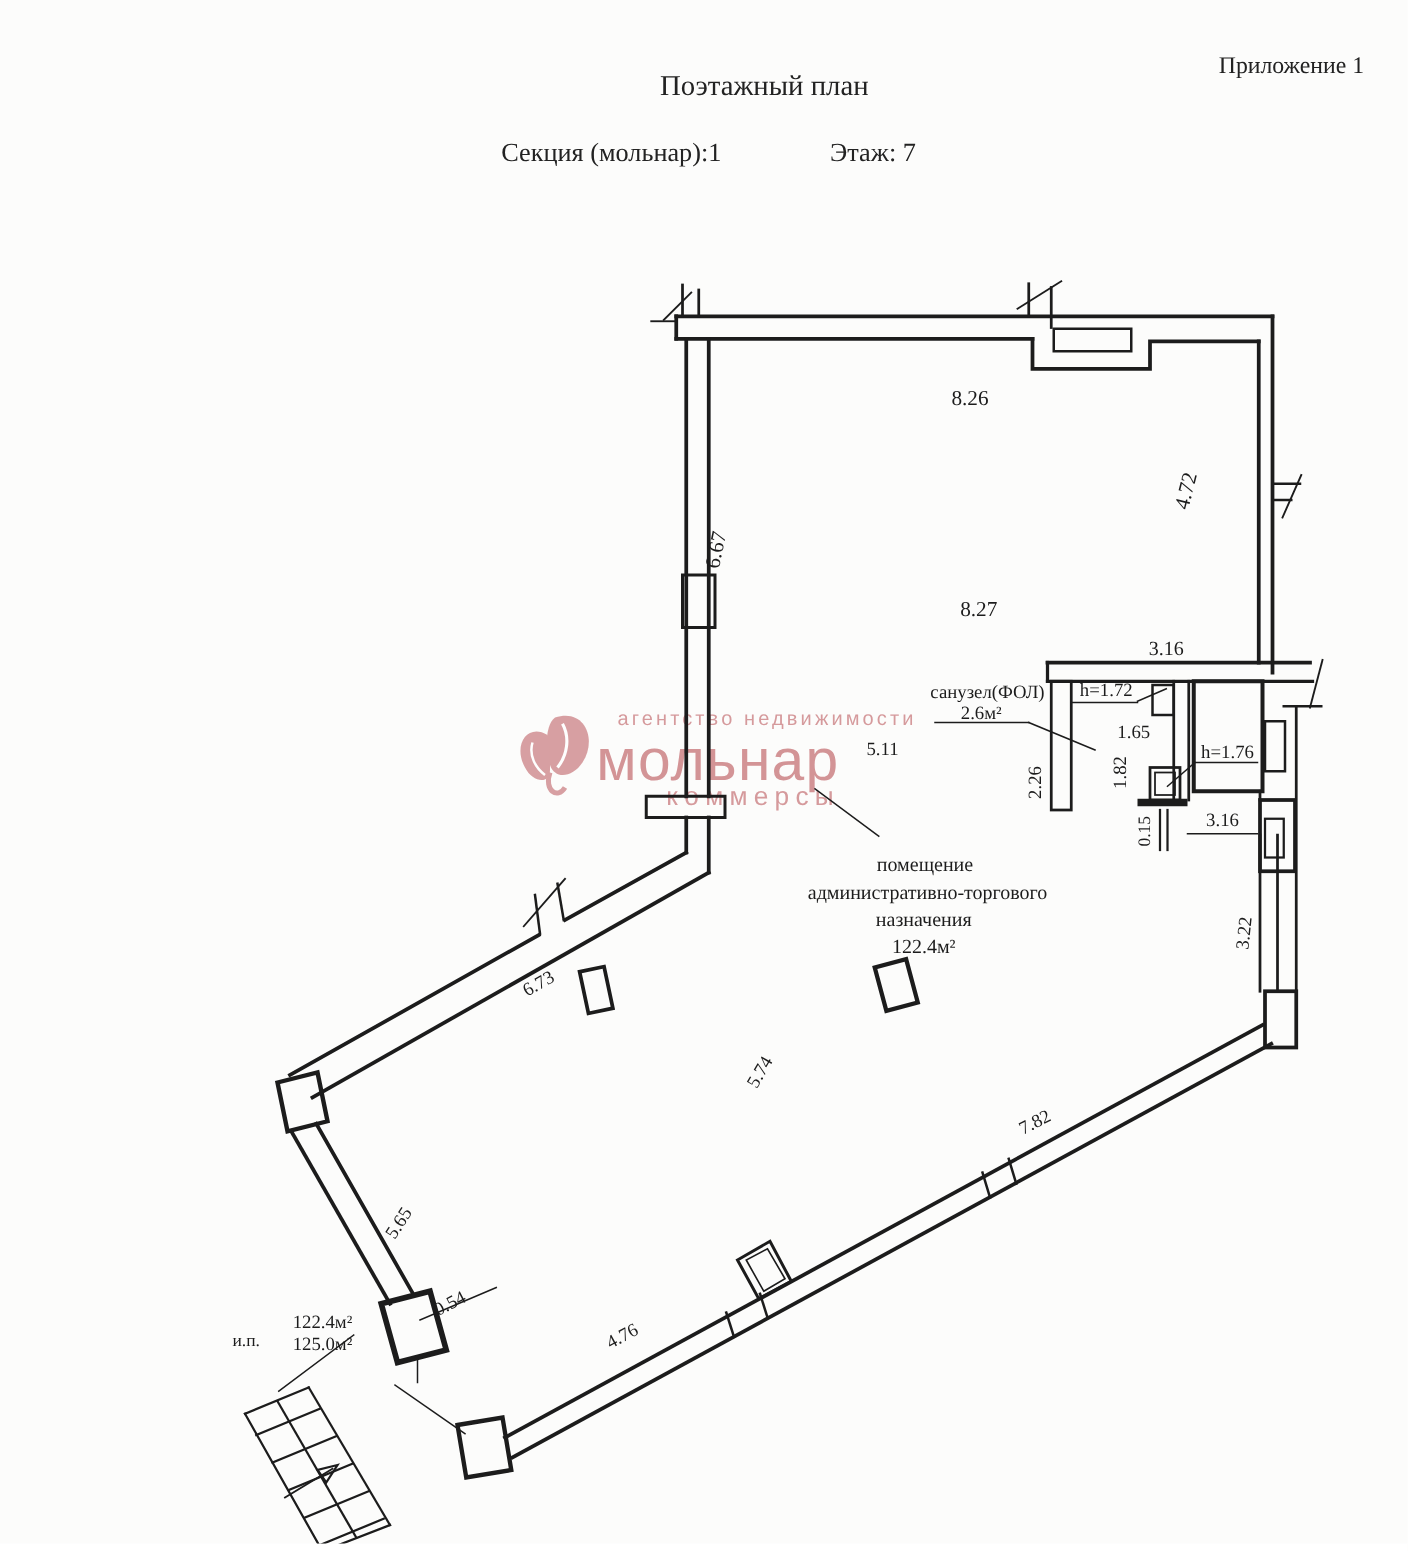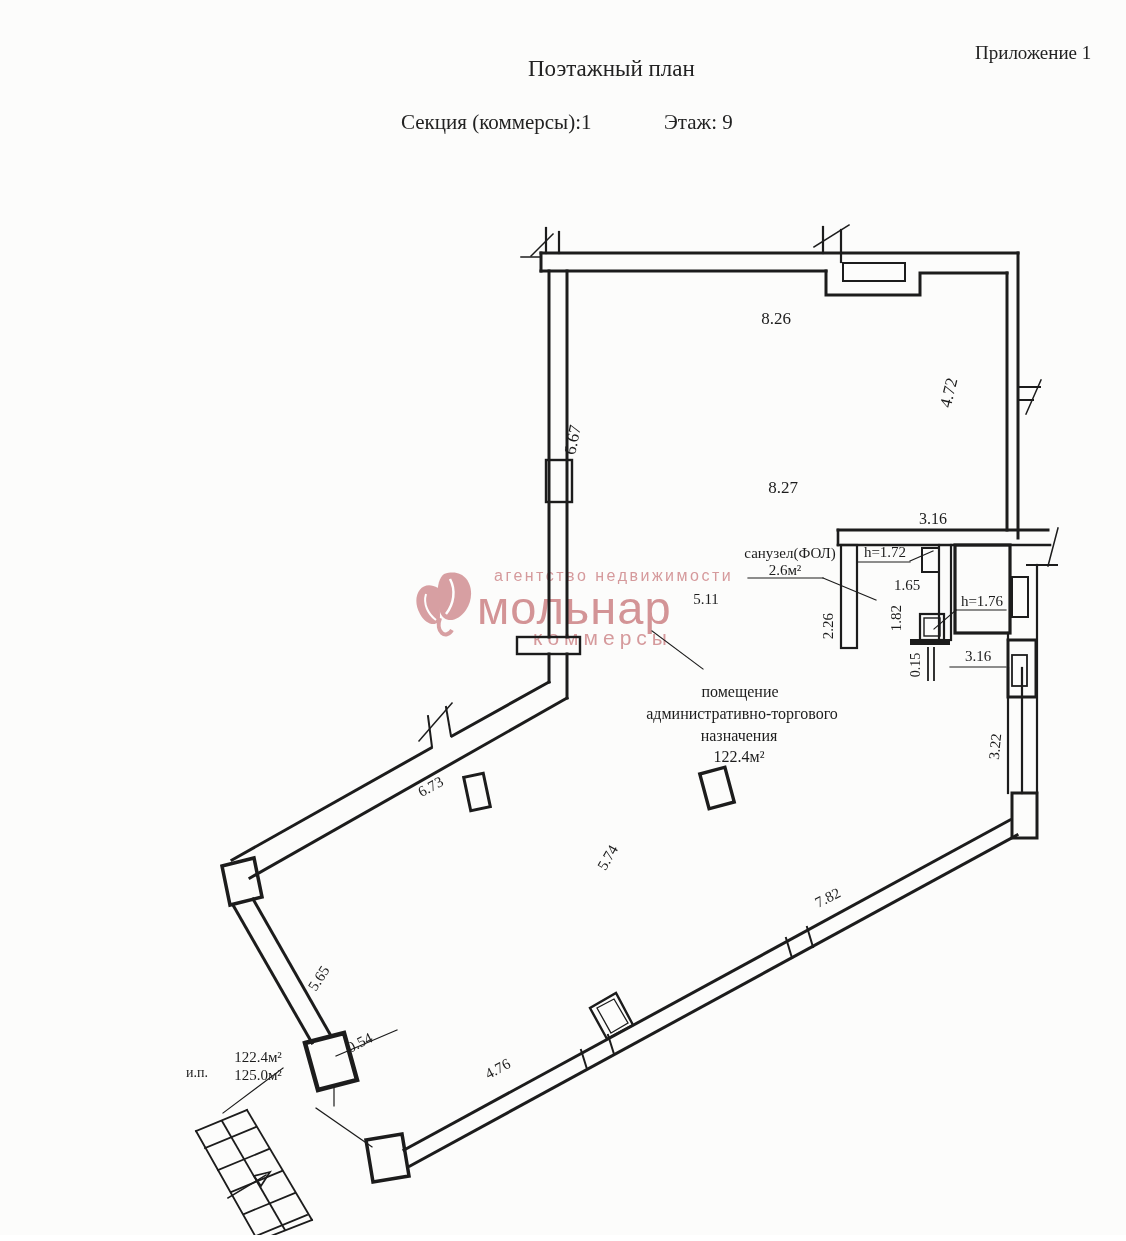--- a/index.html
+++ b/index.html
@@ -34,22 +34,22 @@
   }
   .fs17{font-size:17px;} .fs16{font-size:16px;} .fs15{font-size:15px;} .fs14{font-size:14px;}
 </style>
 </head>
 <body>
 
 <div class="page">
 
   <div class="hdr title">Поэтажный план</div>
   <div class="hdr annex">Приложение 1</div>
-  <div class="hdr section">Секция (коммерсы):1</div>
-  <div class="hdr floor">Этаж: 9</div>
+  <div class="hdr section">Секция (мольнар):1</div>
+  <div class="hdr floor">Этаж: 7</div>
 
   <div class="wm">
     <svg width="70" height="76" style="position:absolute;left:408px;top:566px;opacity:.8">
       <path d="M36,8 C60,0 70,26 58,44 C50,56 36,58 32,46 C28,34 28,14 36,8Z" fill="#cf898c" stroke="none"></path>
       <path d="M30,22 C14,12 2,30 12,48 C18,60 32,62 32,50 C32,38 32,28 30,22Z" fill="#cf898c" stroke="none"></path>
       <path d="M32,52 C27,66 38,74 44,64" fill="none" stroke="#cf898c" stroke-width="4"></path>
       <path d="M42,13 C48,24 46,38 38,48" fill="none" stroke="#fff" stroke-width="2.5"></path>
       <path d="M18,28 C15,38 20,48 28,54" fill="none" stroke="#fff" stroke-width="2"></path>
     </svg>
     <div class="wm-text wm-tagline">агентство недвижимости</div>

